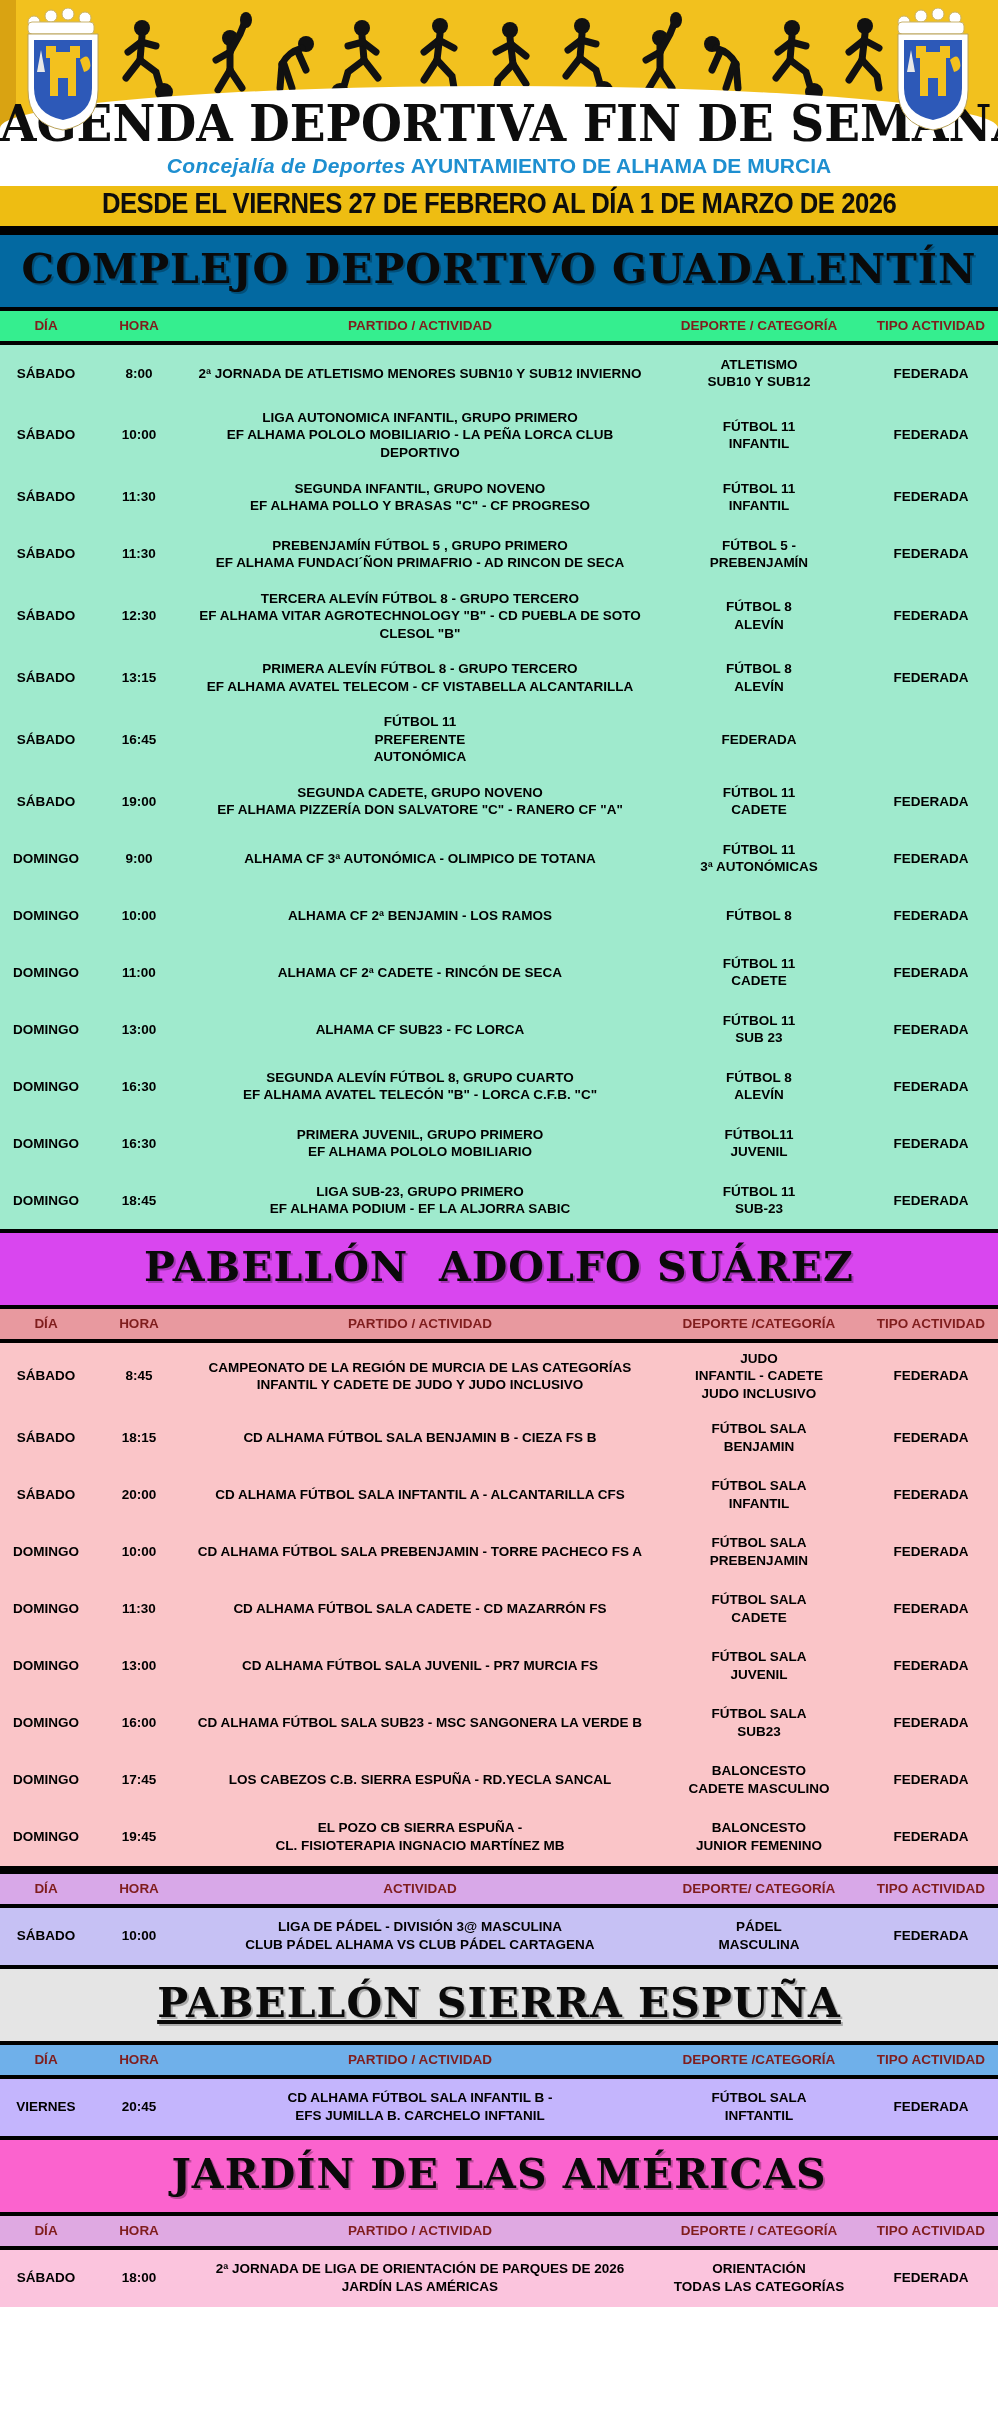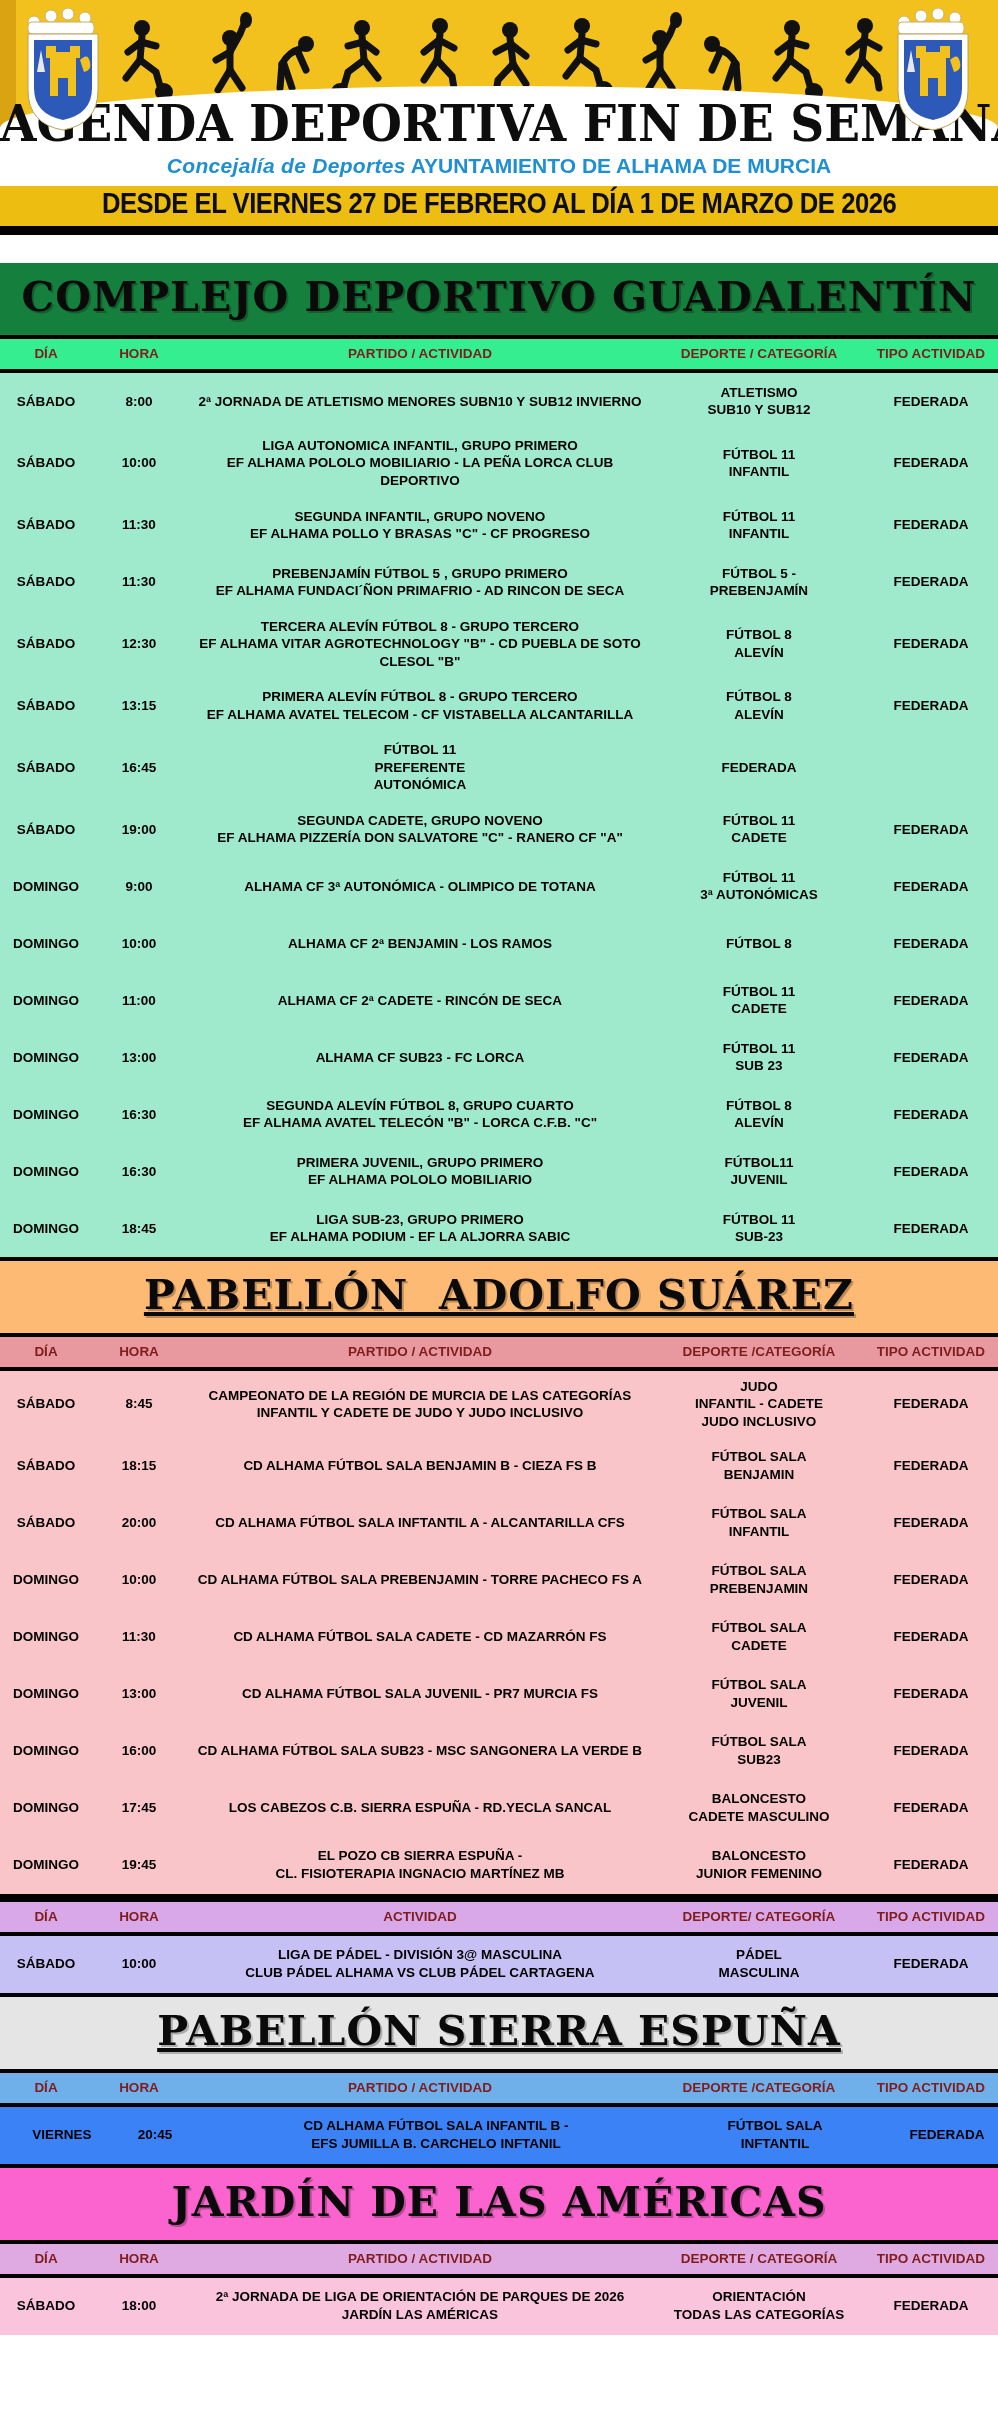--- a/index.html
+++ b/index.html
@@ -131,21 +131,21 @@
       </div>
     </div>
 
     <div class="date-bar">
       <span>DESDE EL VIERNES 27 DE FEBRERO AL DÍA 1 DE MARZO DE 2026</span>
     </div>
   </div>
 
   <div id="sections-root">
   <div class="section">
-    <div class="sec-title" style="background: #15803d; margin-top: 28px;">COMPLEJO DEPORTIVO GUADALENTÍN</div>
+    <div class="sec-title" style="background: #0369a1;">COMPLEJO DEPORTIVO GUADALENTÍN</div>
     <div class="trow thead" style="background: rgb(53, 238, 143);">
           <div class="cell">DÍA</div>
           <div class="cell">HORA</div>
           <div class="cell">PARTIDO / ACTIVIDAD</div>
           <div class="cell">DEPORTE / CATEGORÍA</div>
           <div class="cell">TIPO ACTIVIDAD</div>
         </div>
     <div class="tbody" style="background: rgb(159, 234, 205);">
           <div class="trow body-row">
             <div class="cell">SÁBADO</div>
@@ -274,21 +274,21 @@
             <div class="cell activity">LIGA SUB-23, GRUPO PRIMERO
 EF ALHAMA PODIUM - EF LA ALJORRA SABIC</div>
             <div class="cell">FÚTBOL 11
 SUB-23</div>
             <div class="cell">FEDERADA</div>
           </div>
         </div>
   </div>
 
   <div class="section">
-    <div class="sec-title" style="background: #fdba74; text-decoration: underline;">PABELLÓN  ADOLFO SUÁREZ</div>
+    <div class="sec-title" style="background: #d946ef;">PABELLÓN  ADOLFO SUÁREZ</div>
     <div class="trow thead" style="background: rgb(232, 153, 159);">
           <div class="cell">DÍA</div>
           <div class="cell">HORA</div>
           <div class="cell">PARTIDO / ACTIVIDAD</div>
           <div class="cell">DEPORTE /CATEGORÍA</div>
           <div class="cell">TIPO ACTIVIDAD</div>
         </div>
     <div class="tbody" style="background: rgb(250, 197, 200);">
           <div class="trow body-row">
             <div class="cell">SÁBADO</div>
@@ -391,21 +391,21 @@
 
   <div class="section">
     <div class="sec-title" style="background: #e5e5e5; text-decoration: underline;">PABELLÓN SIERRA ESPUÑA</div>
     <div class="trow thead" style="background: rgb(111, 176, 234);">
           <div class="cell">DÍA</div>
           <div class="cell">HORA</div>
           <div class="cell">PARTIDO / ACTIVIDAD</div>
           <div class="cell">DEPORTE /CATEGORÍA</div>
           <div class="cell">TIPO ACTIVIDAD</div>
         </div>
-    <div class="tbody" style="background: #3b82f6; padding-left: 16px;">
+    <div class="tbody" style="background: #c4b5fd;">
           <div class="trow body-row">
             <div class="cell">VIERNES</div>
             <div class="cell">20:45</div>
             <div class="cell activity">CD ALHAMA FÚTBOL SALA INFANTIL B -
 EFS JUMILLA B. CARCHELO INFTANIL</div>
             <div class="cell">FÚTBOL SALA
 INFTANTIL</div>
             <div class="cell">FEDERADA</div>
           </div>
         </div>

